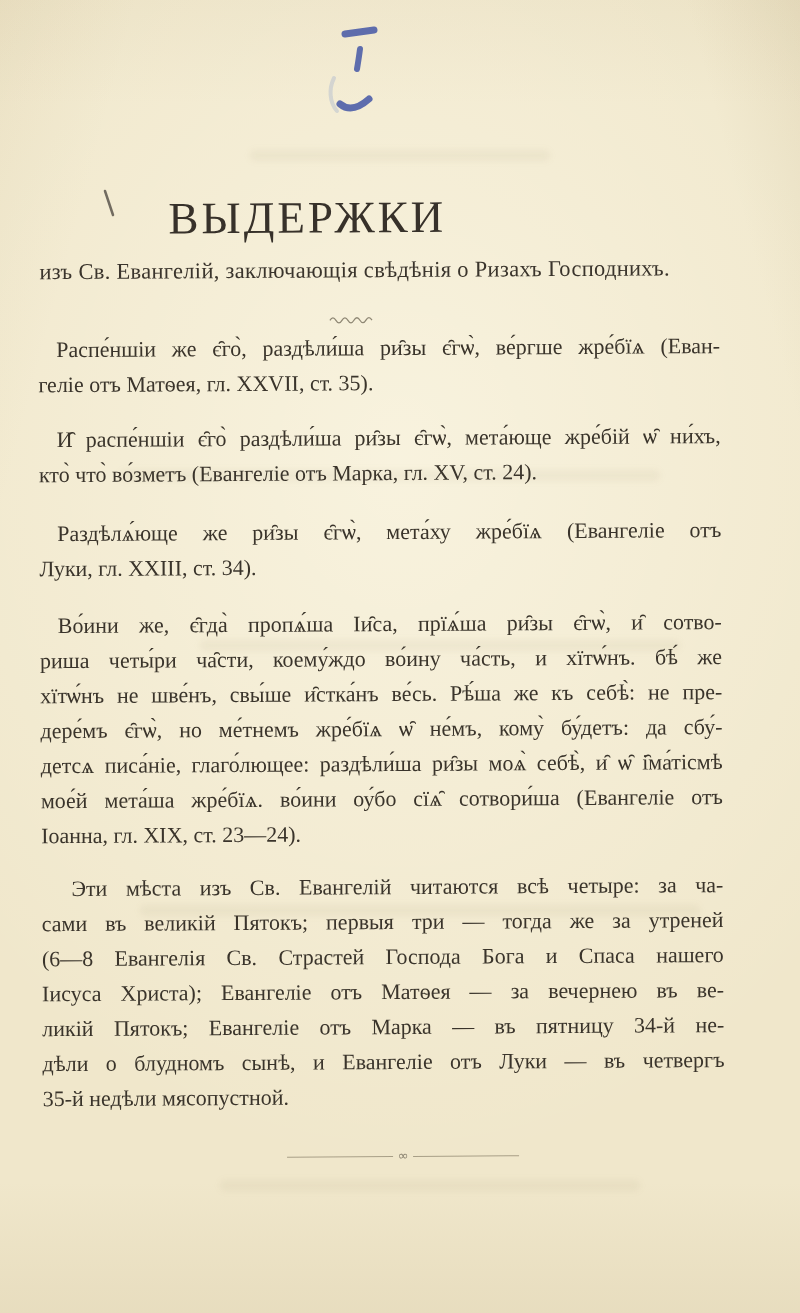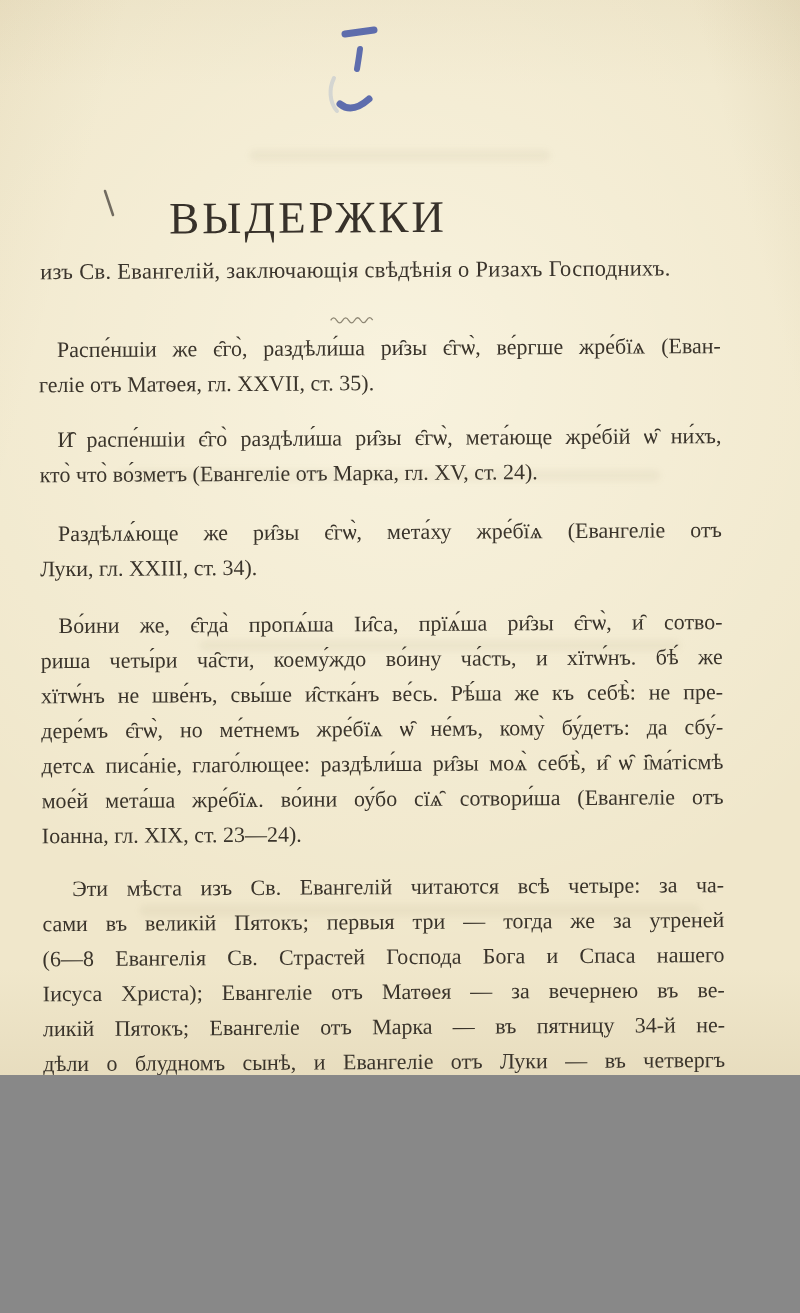--- a/index.html
+++ b/index.html
@@ -1,18 +1,18 @@
 <!DOCTYPE html>
 <html><head>
 <meta charset="utf-8">
 <style>
   html,body{margin:0;padding:0;background:#888;}
   .page{
     position:relative;
-    width:800px;height:1075px;
+    width:800px;height:1313px;
     margin:0 auto;
     overflow:hidden;
     color:#3a342b;
     font-family:"Liberation Serif","DejaVu Serif",serif;
     background:
       radial-gradient(ellipse 120% 90% at 50% 35%, rgba(255,252,238,0.55), rgba(255,252,238,0) 60%),
       linear-gradient(105deg, rgba(186,165,120,0.10), rgba(186,165,120,0) 12%),
       linear-gradient(255deg, rgba(170,150,105,0.14), rgba(170,150,105,0) 10%),
       linear-gradient(to bottom, rgba(180,160,115,0.08), rgba(180,160,115,0) 8%, rgba(180,160,115,0) 90%, rgba(170,148,100,0.12)),
       #f0e7cb;

